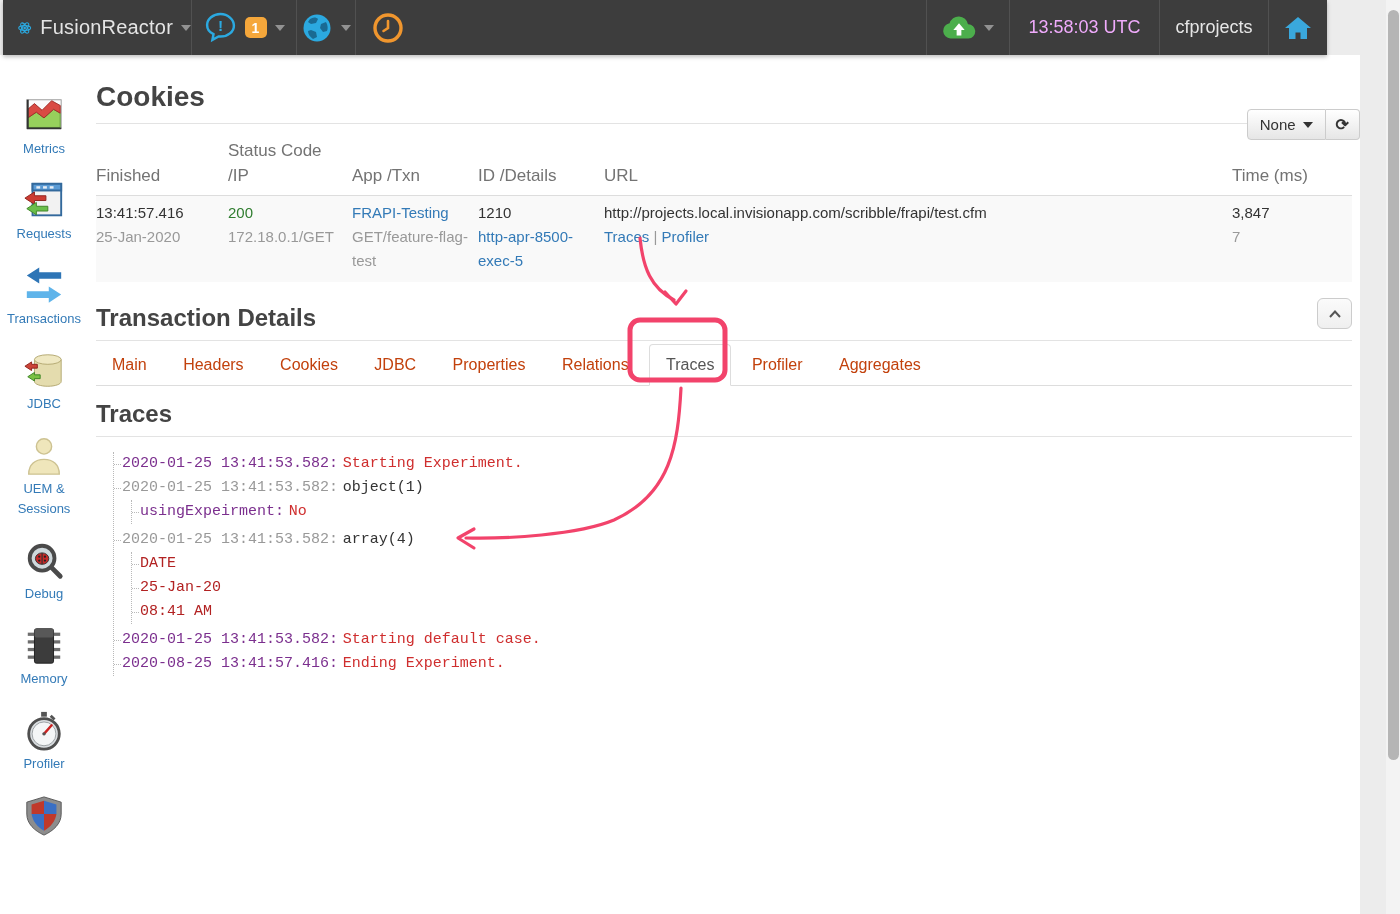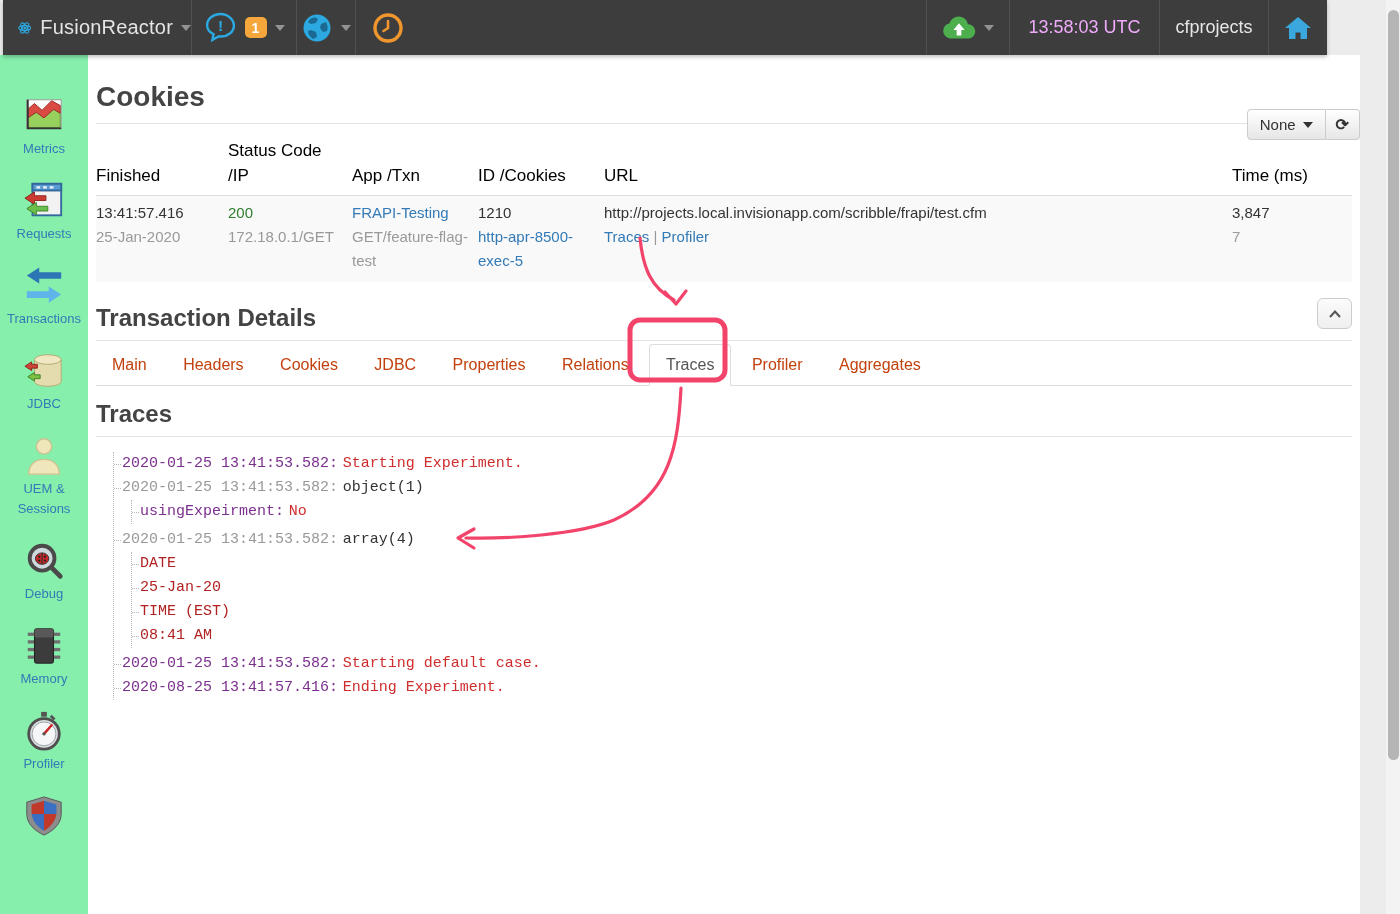--- a/index.html
+++ b/index.html
@@ -24,41 +24,41 @@
   .cloud-block { width:83px; }
   .time-block { width:150px; color:#f0abfc; font-size:18px; }
   .instance-block { width:109px; color:#e6e6e6; font-size:18px; }
   .home-block { width:59px; }
 
   
   .scroll-track { position:absolute; right:0; top:0; width:14px; height:914px; background:#f3f3f3; z-index:30; }
   .scroll-thumb { position:absolute; right:1px; top:10px; width:11px; height:750px; background:#b5b5b5; border-radius:6px; }
 
   
-  .sidebar { position:absolute; left:0; top:55px; width:88px; bottom:0; background:#86efac;
+  .sidebar { position:absolute; left:0; top:55px; width:88px; bottom:0; background:#ffffff;
              display:flex; flex-direction:column; align-items:center; padding-top:40px; overflow:hidden; }
   .sb-item { width:100%; text-align:center; margin-bottom:21px; cursor:pointer; }
   .sb-icon { height:42px; display:flex; align-items:center; justify-content:center; }
   .sb-label { color:#337ab7; font-size:13px; line-height:20px; margin-top:2px; padding:0 4px; }
 
   
   .card { position:absolute; left:88px; top:55px; width:1272px; height:859px; background:#fff; overflow:hidden; }
   .card-inner { position:relative; padding:0 8px; }
   h1.page-title { font-size:28px; font-weight:bold; color:#444; margin:26px 0 10px 0; }
   .hr { border-top:1px solid #e3e3e3; }
 
   .btn-group { position:absolute; top:28px; right:0; display:flex; }
   .btn { height:31px; background:linear-gradient(#ffffff,#e6e6e6); border:1px solid #ccc; color:#333;
          font-size:15px; display:flex; align-items:center; gap:7px; padding:0 12px; cursor:pointer; }
   .btn-left { border-radius:4px 0 0 4px; }
   .btn-right { border-radius:0 4px 4px 0; border-left:none; font-size:16px; font-weight:bold; padding:0 10px; }
 
   
   .thead { display:flex; align-items:flex-end; padding:14px 0 7px 0; border-bottom:1px solid #ddd; }
-  .th { font-size:17px; color:#000000; line-height:25px; }
+  .th { font-size:17px; color:#737373; line-height:25px; }
   .trow { display:flex; background:#f9f9f9; padding:5px 0 9px 0; }
   .col-finished { width:132px; padding-right:8px; }
   .col-status   { width:124px; padding-right:8px; }
   .col-app      { width:126px; padding-right:8px; }
   .col-id       { width:126px; padding-right:8px; }
   .col-url      { width:628px; padding-right:8px; }
   .col-time     { flex:1; padding-right:8px; }
   .cell-line { font-size:15px; line-height:24px; color:#333; word-wrap:break-word; }
   .sub { color:#999; }
   .green { color:#2f7d2f; }
@@ -313,21 +313,21 @@
 
       <div class="hr"></div>
 
       <div class="thead">
         <div class="th col-finished">Finished</div>
         <div class="th col-status">
           <div>Status Code</div>
           <div>/IP</div>
         </div>
         <div class="th col-app">App /Txn</div>
-        <div class="th col-id">ID /Cookies</div>
+        <div class="th col-id">ID /Details</div>
         <div class="th col-url">URL</div>
         <div class="th col-time">Time (ms)</div>
       </div>
 
       <div class="trow">
         <div class="col-finished">
           <div class="cell-line">13:41:57.416</div>
           <div class="cell-line sub">25-Jan-2020</div>
         </div>
         <div class="col-status">
@@ -398,21 +398,20 @@
             </div>
           </div>
 
           <div class="ti mt4">
             <span class="ts-gray">2020-01-25 13:41:53.582:</span><span class="msg-dark">array(4)</span>
           </div>
 
           <div class="tchildren">
             <div class="ti item-darkred">DATE</div>
             <div class="ti item-darkred">25-Jan-20</div>
-            <div class="ti item-darkred">TIME (EST)</div>
             <div class="ti item-darkred">08:41 AM</div>
           </div>
 
           <div class="ti mt4">
             <span class="ts-purple">2020-01-25 13:41:53.582:</span><span class="msg-red">Starting default case.</span>
           </div>
 
           <div class="ti">
             <span class="ts-purple">2020-08-25 13:41:57.416:</span><span class="msg-red">Ending Experiment.</span>
           </div>

